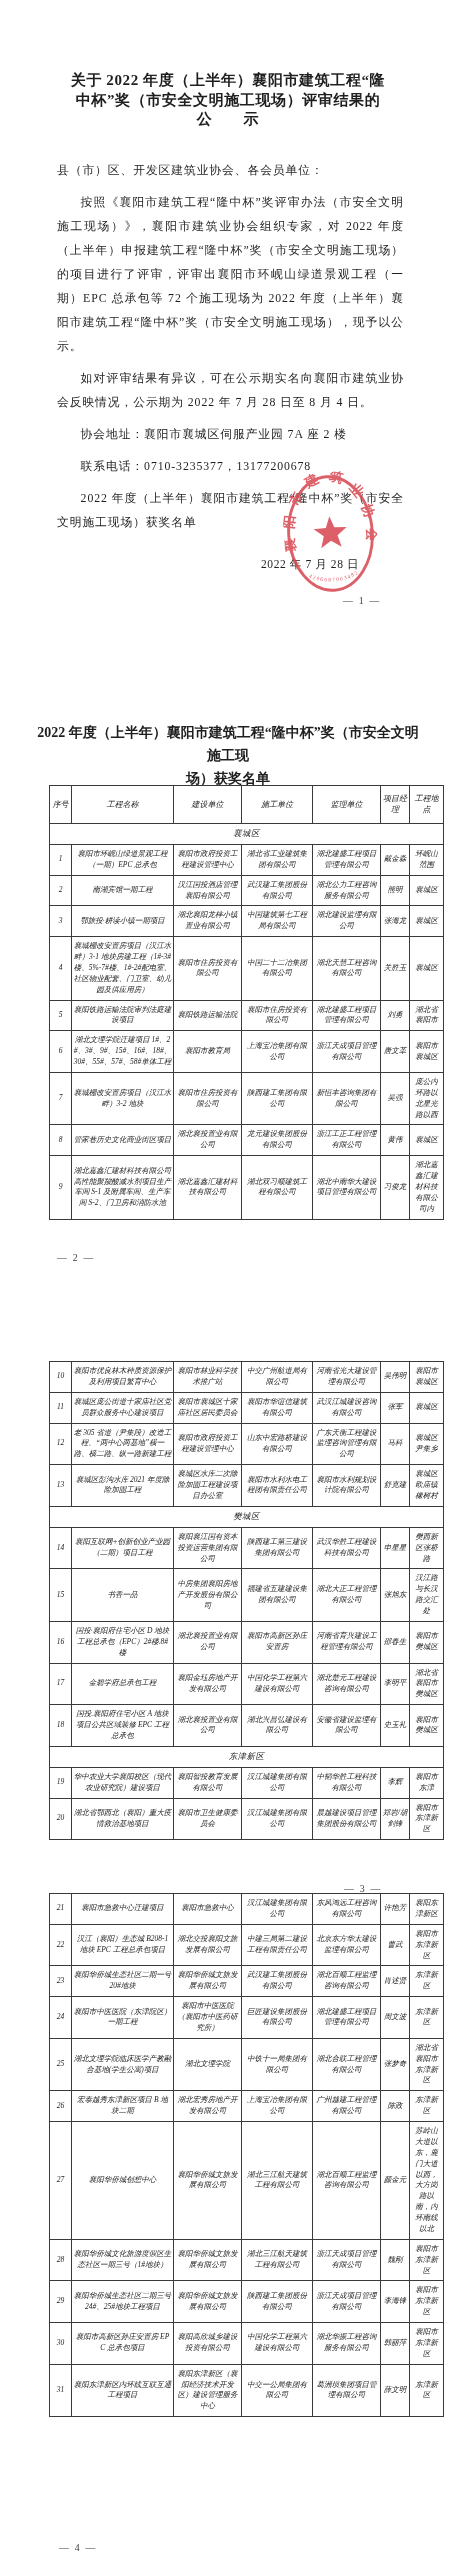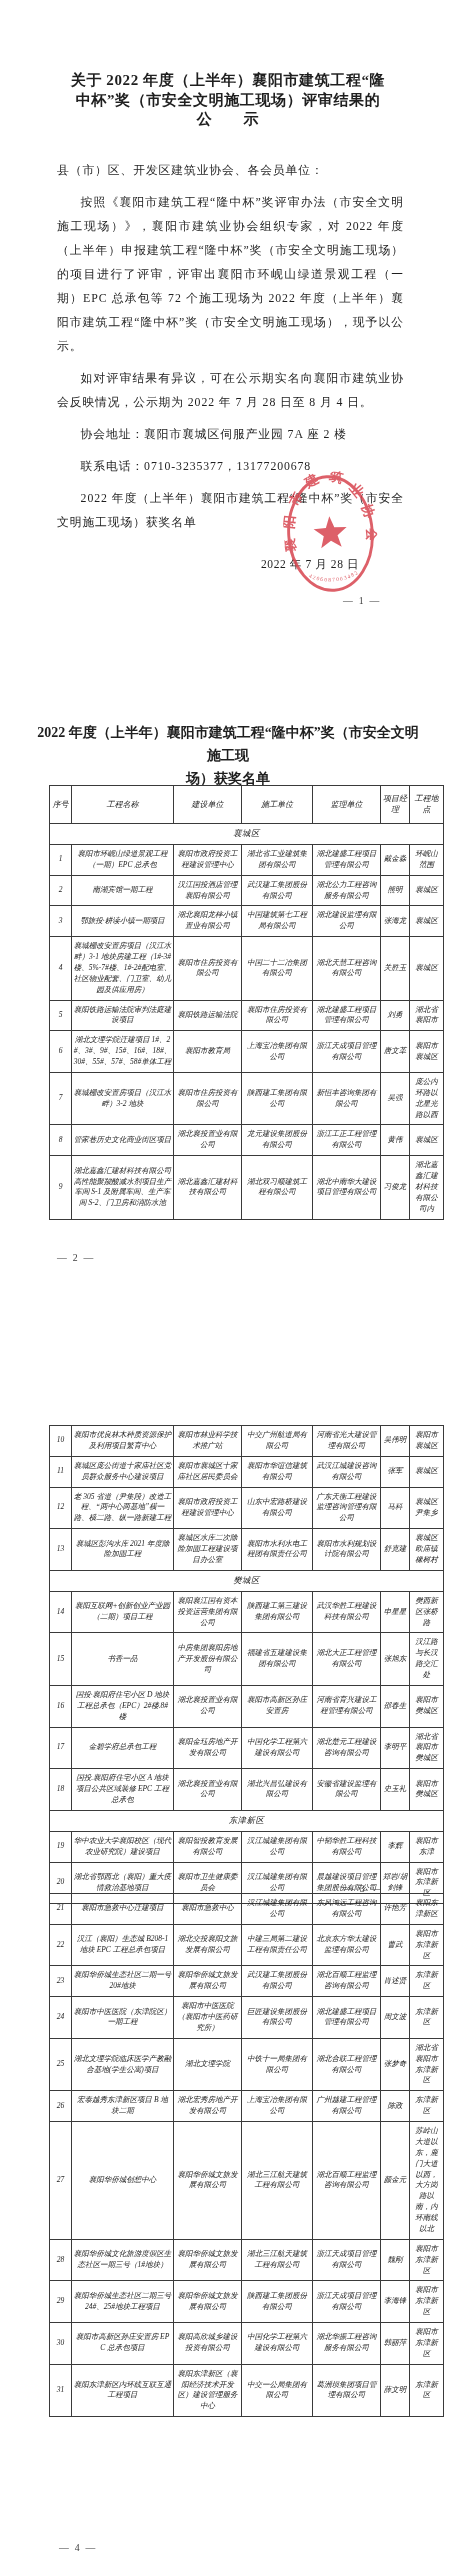--- a/index.html
+++ b/index.html
@@ -41,21 +41,21 @@
     position:absolute;top:721px;left:32px;right:32px;text-align:center;
     font-size:14px;font-weight:bold;line-height:23px;
   }
   table.award{
     position:absolute;left:49px;width:394px;border-collapse:collapse;
     table-layout:fixed;font-size:7.5px;line-height:1.45;text-align:center;
     color:#222;
     font-style:italic;
   }
   #seg-0{top:785px;}
-  #seg-1{top:1425px;}
+  #seg-1{top:1361px;}
   #seg-2{top:1893px;}
   table.award th,table.award td{
     border:0.6px solid #3a3a3a;padding:4px 1.7px;vertical-align:middle;
     word-break:break-all;
   }
   table.award{border:1.1px solid #333;}
   table.award th{font-weight:normal;font-size:8px;padding:6.9px 1.7px;}
   td.section-cell{font-size:8.3px;padding:4.6px 1.7px;letter-spacing:0.6px;}
 </style>
 </head>

